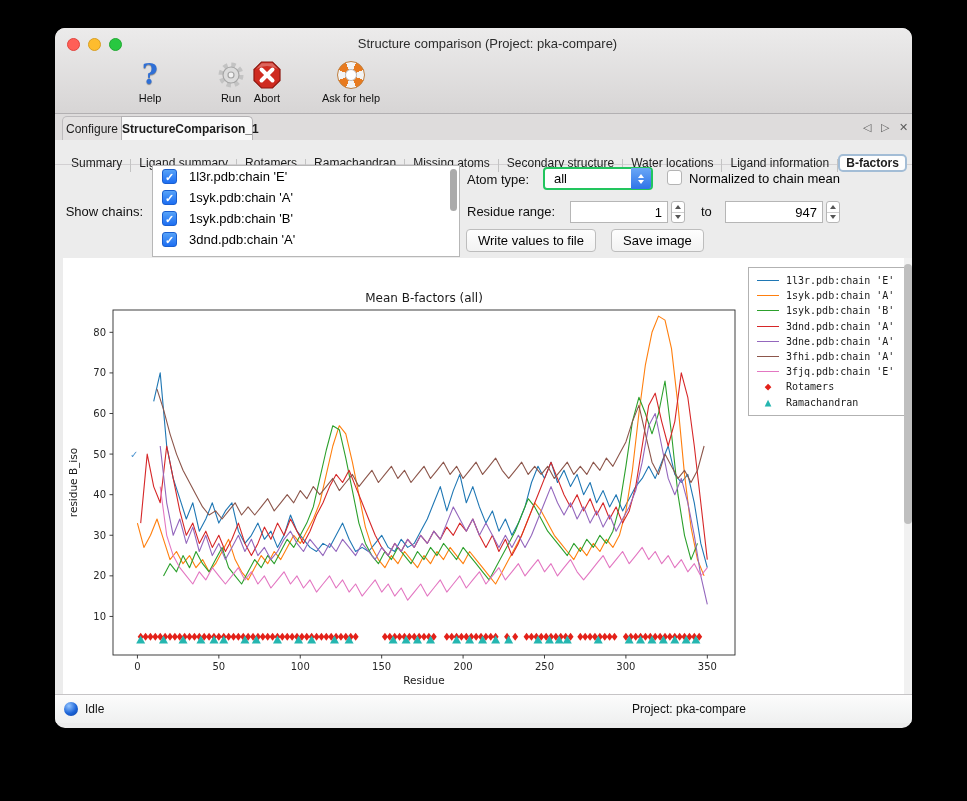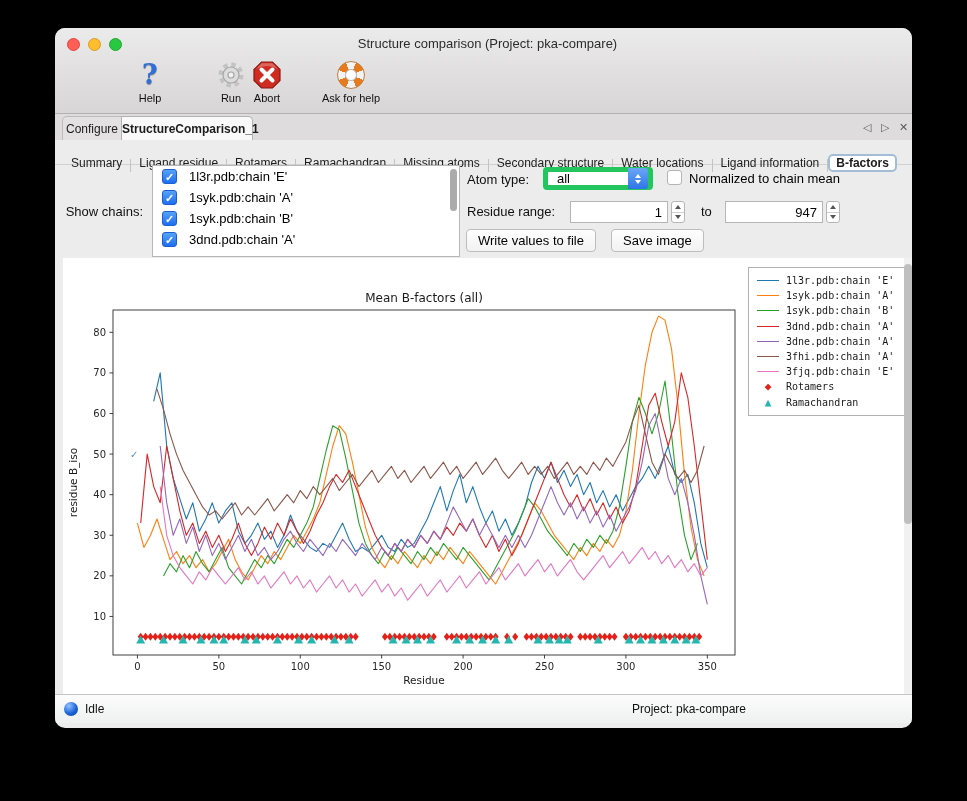--- a/index.html
+++ b/index.html
@@ -36,21 +36,21 @@
   
   .controls{position:absolute;top:137px;left:0;right:0;height:93px;}
   .ctl-label{position:absolute;font-weight:normal;font-size:13px;color:#101010;white-space:nowrap;}
   .chainlist{position:absolute;left:97px;top:0;width:308px;height:92px;background:#fff;border:1px solid #b7b7b7;box-sizing:border-box;overflow:hidden;}
   .chainrow{display:flex;align-items:center;height:21px;padding-left:9px;font-size:13px;color:#000;}
   .cb{width:15px;height:15px;border-radius:3px;box-sizing:border-box;flex:0 0 15px;}
   .cb.checked{background:linear-gradient(#56a2f8,#1d6ef2);border:1px solid #1a5fd0;color:#fff;font-size:11px;line-height:14px;text-align:center;font-weight:bold;}
   .cb.unchecked{background:#fff;border:1px solid #b4b4b4;}
   .chainrow .clabel{margin-left:12px;}
   .vscroll{position:absolute;right:2px;top:3px;width:7px;height:42px;border-radius:4px;background:#ababab;}
-  .mselect{position:absolute;left:488px;top:2px;width:110px;height:23px;background:#fff;border:5px solid #22c55e;border-radius:4px;box-sizing:border-box;font-size:13px;display:flex;align-items:center;}
+  .mselect{position:absolute;left:488px;top:2px;width:110px;height:23px;background:#fff;border:2px solid #22c55e;border-radius:4px;box-sizing:border-box;font-size:13px;display:flex;align-items:center;}
   .mselect .sval{flex:1;padding-left:9px;}
   .bluecap{width:20px;height:21px;border-radius:0 3px 3px 0;background:linear-gradient(#6aa7f6,#2f74e8);display:flex;flex-direction:column;align-items:center;justify-content:center;gap:2px;}
   .tri-up-w{width:0;height:0;border-left:3.5px solid transparent;border-right:3.5px solid transparent;border-bottom:4px solid #fff;}
   .tri-dn-w{width:0;height:0;border-left:3.5px solid transparent;border-right:3.5px solid transparent;border-top:4px solid #fff;}
   .field{position:absolute;height:22px;background:#fff;border:1px solid #b6b6b6;box-sizing:border-box;font-size:13px;font-family:"Liberation Sans",sans-serif;text-align:right;padding:0 5px 0 0;color:#000;}
   .stepper{position:absolute;width:14px;height:22px;background:#fff;border:1px solid #b6b6b6;border-radius:3px;box-sizing:border-box;display:flex;flex-direction:column;}
   .stephalf{flex:1;display:flex;align-items:center;justify-content:center;}
   .stephalf.top{border-bottom:1px solid #cfcfcf;}
   .tri-up-g{width:0;height:0;border-left:3px solid transparent;border-right:3px solid transparent;border-bottom:4px solid #555;}
   .tri-dn-g{width:0;height:0;border-left:3px solid transparent;border-right:3px solid transparent;border-top:4px solid #555;}
@@ -131,21 +131,21 @@
     <div class="tab1 active">StructureComparison_1</div>
     <span class="tabnav" style="left:808px;">◁</span>
     <span class="tabnav" style="left:826px;">▷</span>
     <span class="tabnav" style="left:844px;">✕</span>
   </div>
 
   <div class="tabrow2">
     <div id="subtabs" style="display:flex;align-items:flex-end;">
         <span class="subtab">Summary</span>
         <span class="vsep"></span>
-        <span class="subtab">Ligand residue</span>
+        <span class="subtab">Ligand summary</span>
         <span class="vsep"></span>
         <span class="subtab">Rotamers</span>
         <span class="vsep"></span>
         <span class="subtab">Ramachandran</span>
         <span class="vsep"></span>
         <span class="subtab">Missing atoms</span>
         <span class="vsep"></span>
         <span class="subtab">Secondary structure</span>
         <span class="vsep"></span>
         <span class="subtab">Water locations</span>

